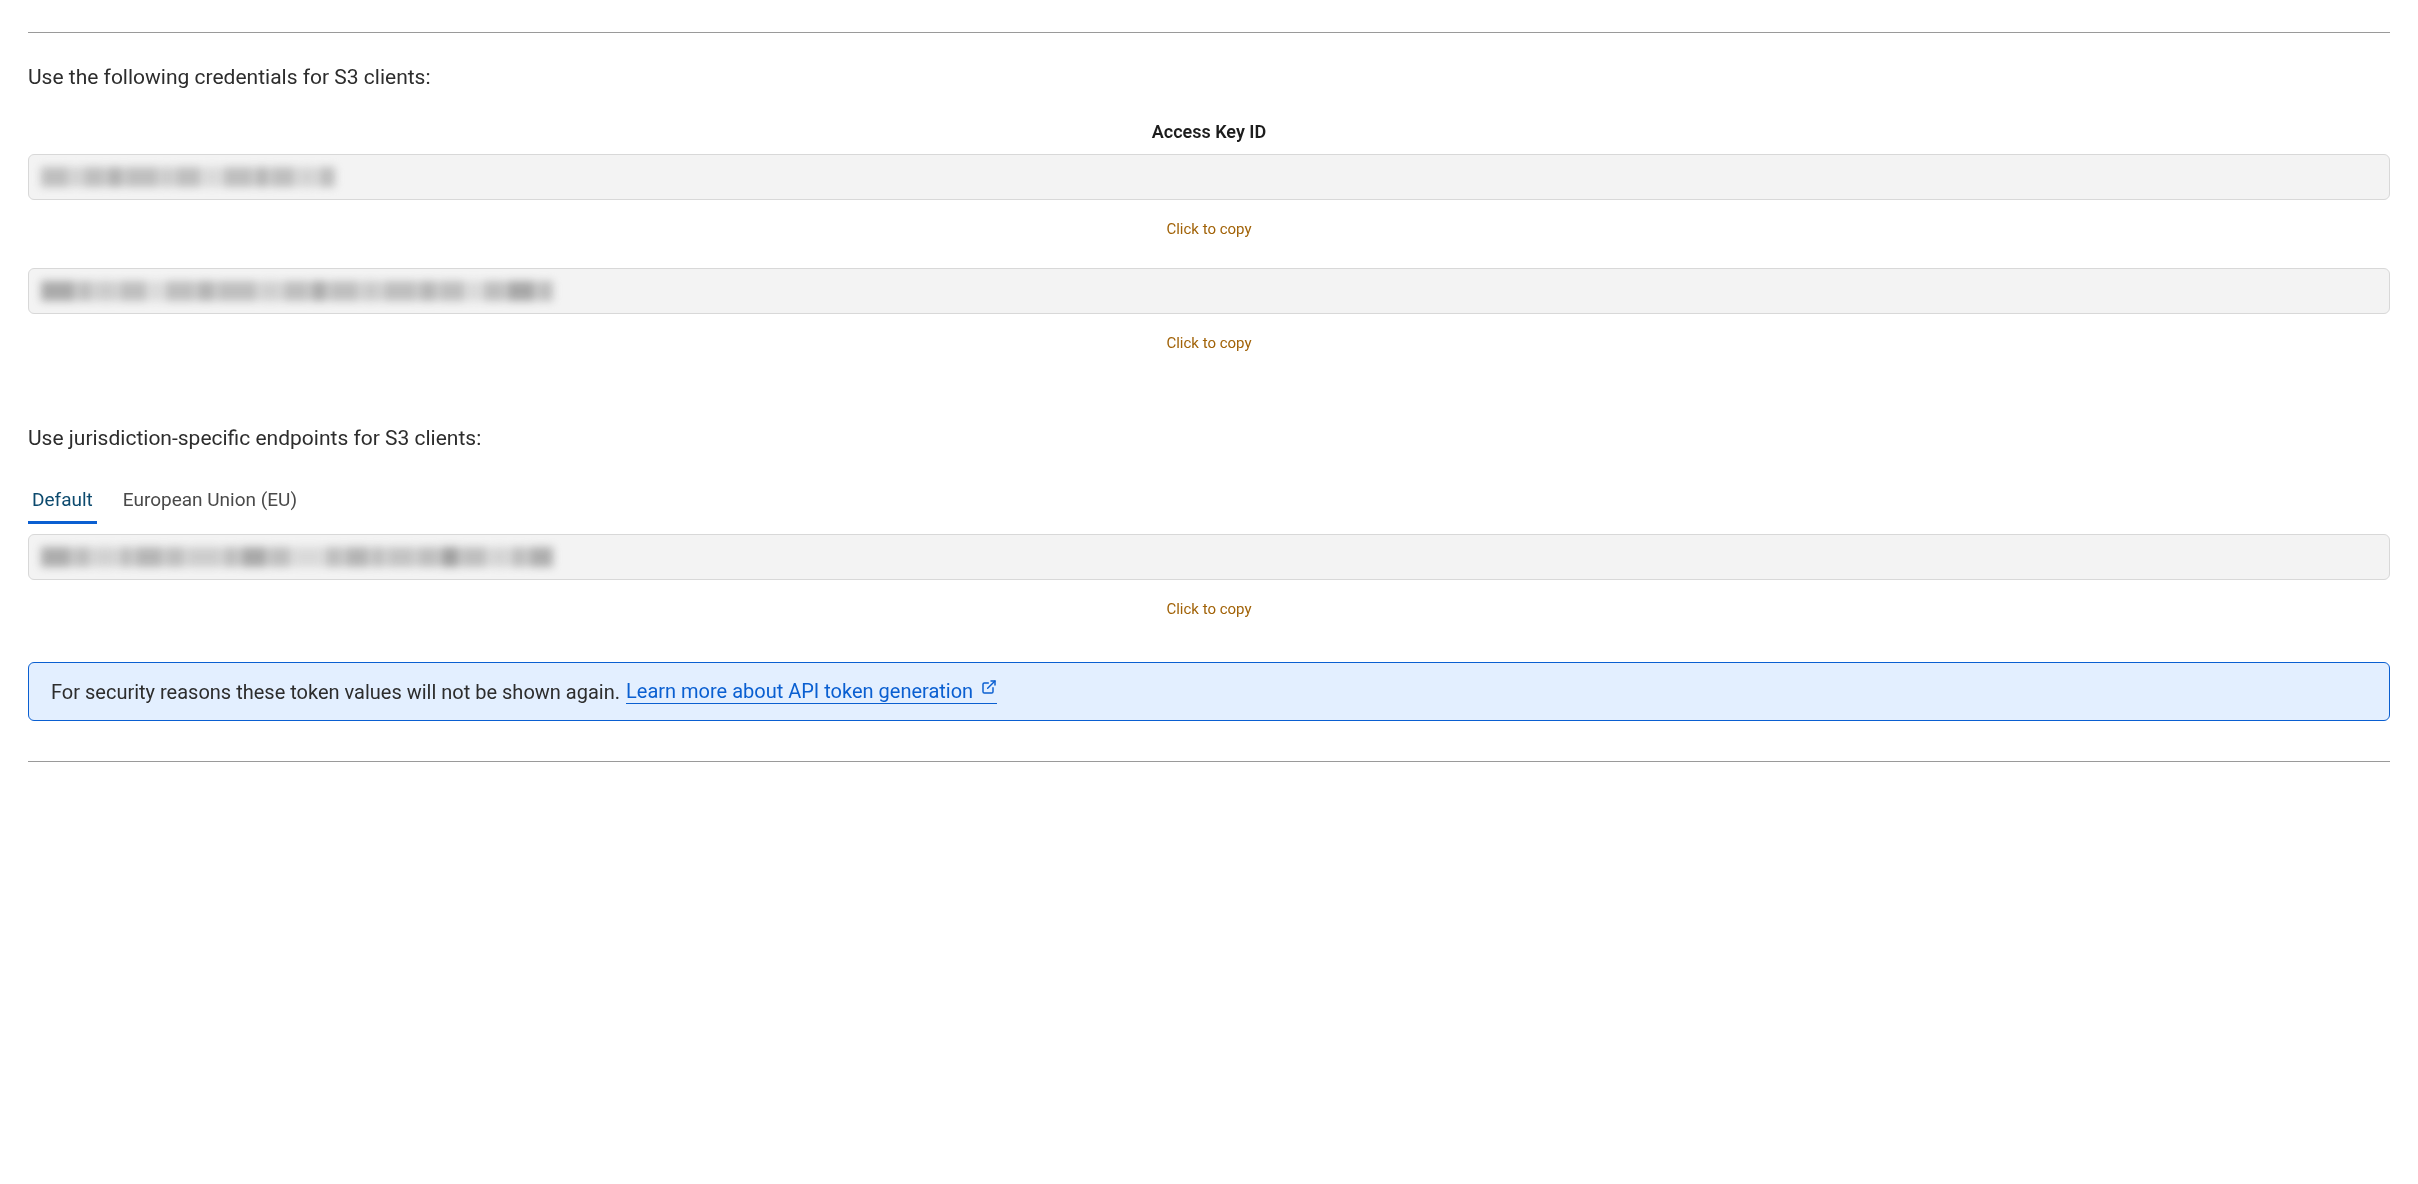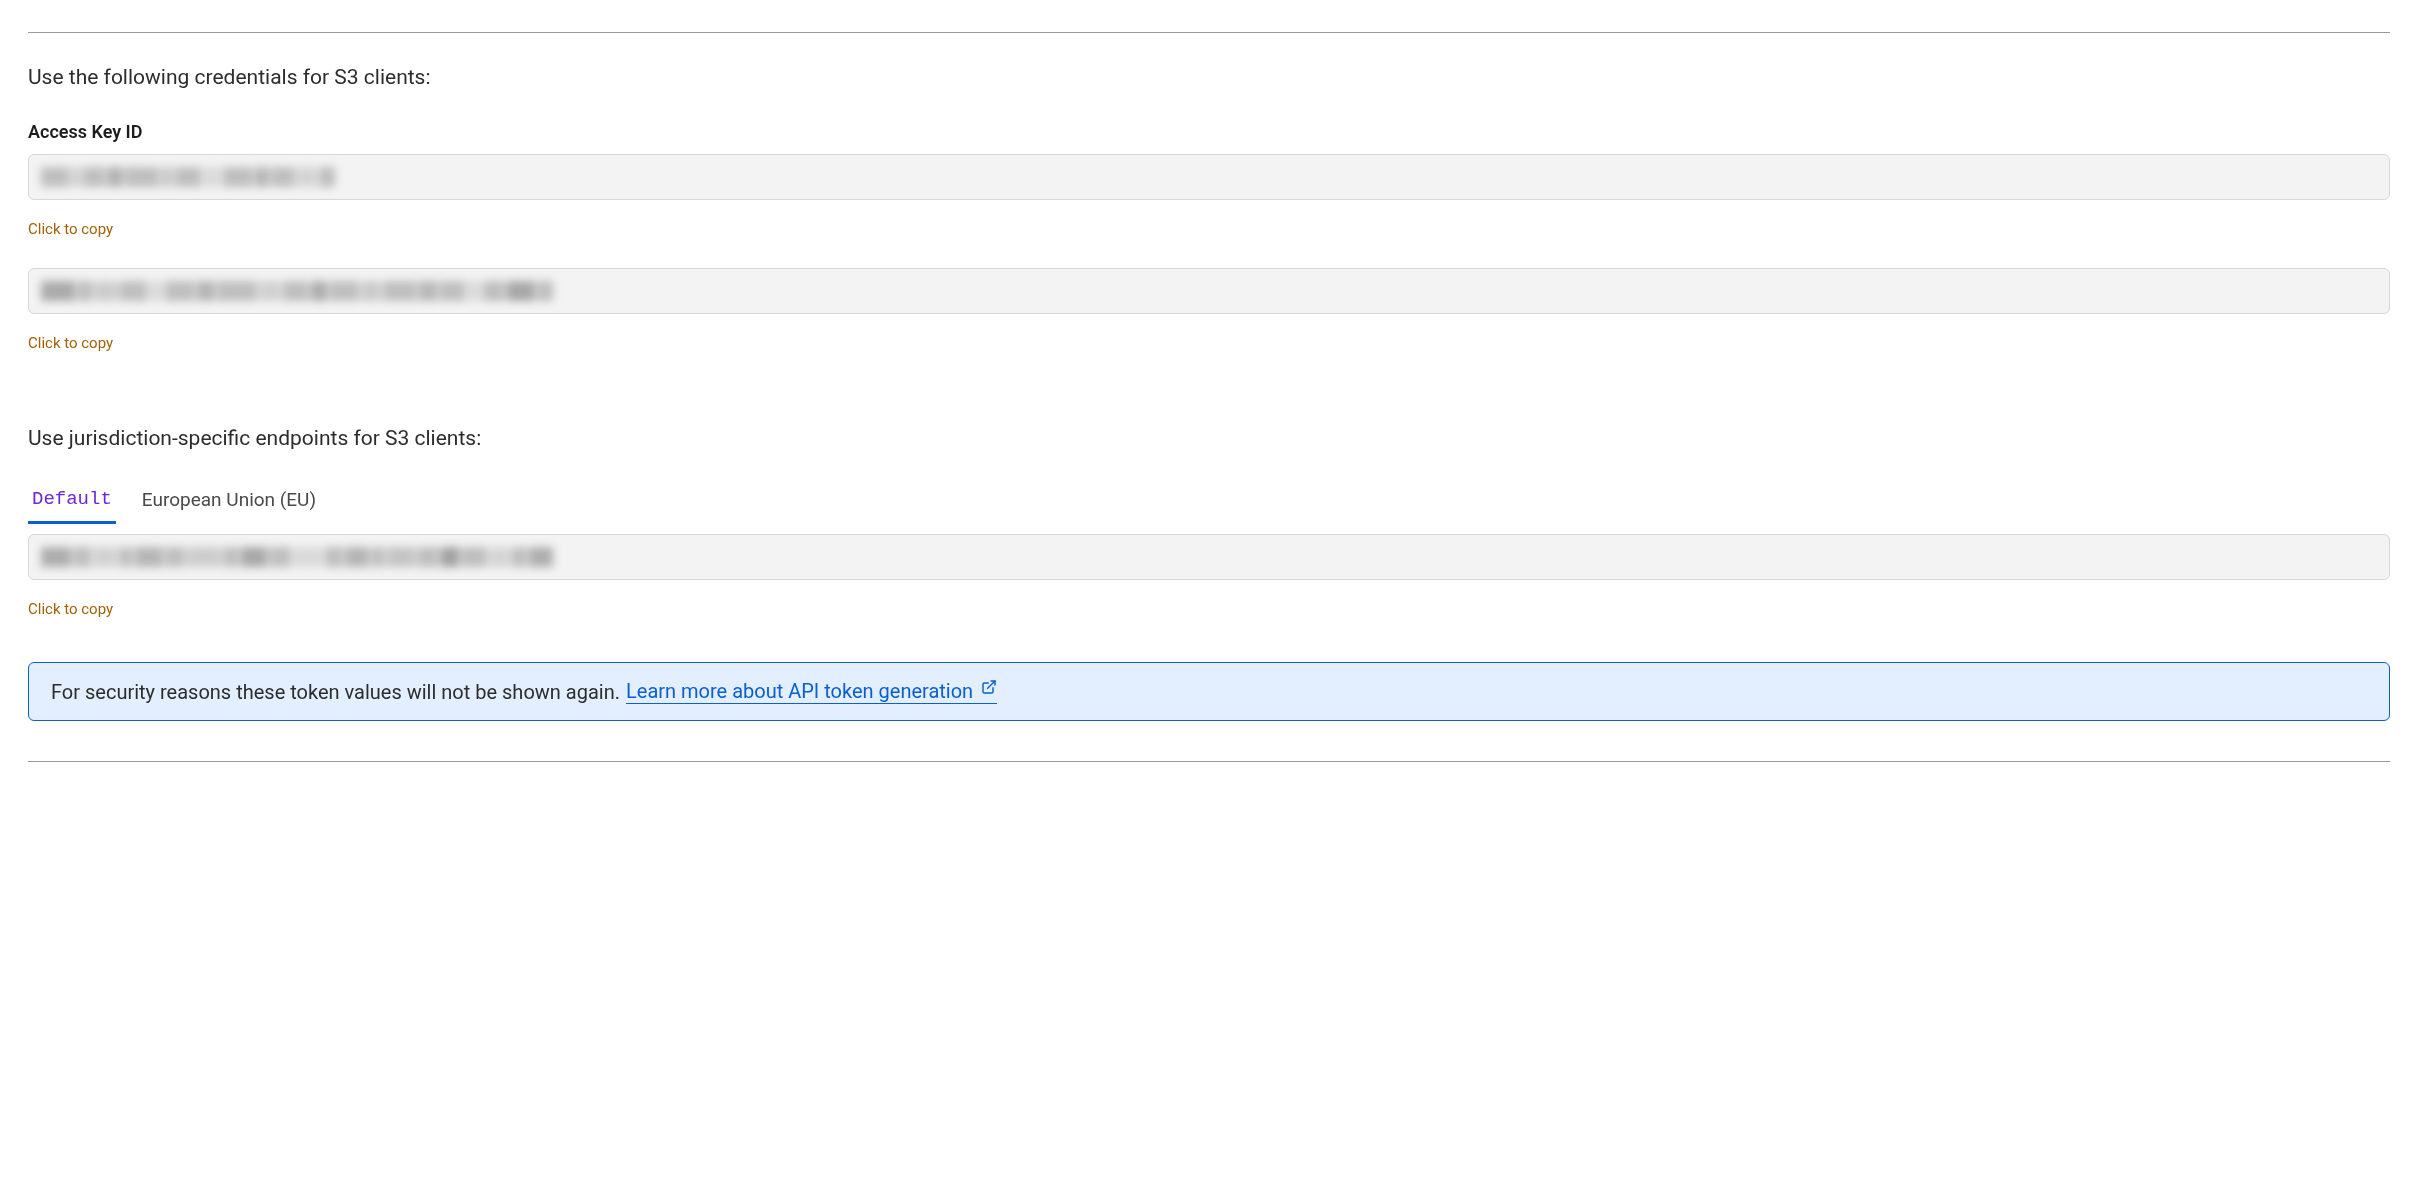--- a/index.html
+++ b/index.html
@@ -15,20 +15,21 @@
       margin: 32px 0;
     }
     .hr.bottom { margin-top: 40px; }
     .intro {
       font-size: 21px;
       color: #2d2d2d;
       margin-bottom: 32px;
     }
     .field-group {
       margin-bottom: 30px;
+      text-align: center;
     }
     .field-label {
       font-size: 18px;
       font-weight: 600;
       color: #1d1d1d;
       margin-bottom: 12px;
     }
     .value-box {
       width: 100%;
       background: #f3f3f3;
@@ -123,23 +124,22 @@
       margin-bottom: 10px;
     }
     .tab {
       font-size: 19px;
       color: #4a4a4a;
       padding: 6px 4px 10px;
       cursor: pointer;
       border-bottom: 3px solid transparent;
     }
     .tab.active {
-      color: #6d28d9;
+      color: #0c4a6e;
       border-bottom-color: #0a5fd1;
-      font-family: Liberation Mono, monospace;
     }
     .notice {
       margin-top: 44px;
       border: 1px solid #0a5fd1;
       background: #e3efff;
       border-radius: 6px;
       padding: 16px 22px;
       font-size: 20px;
       color: #2d2d2d;
       display: flex;

